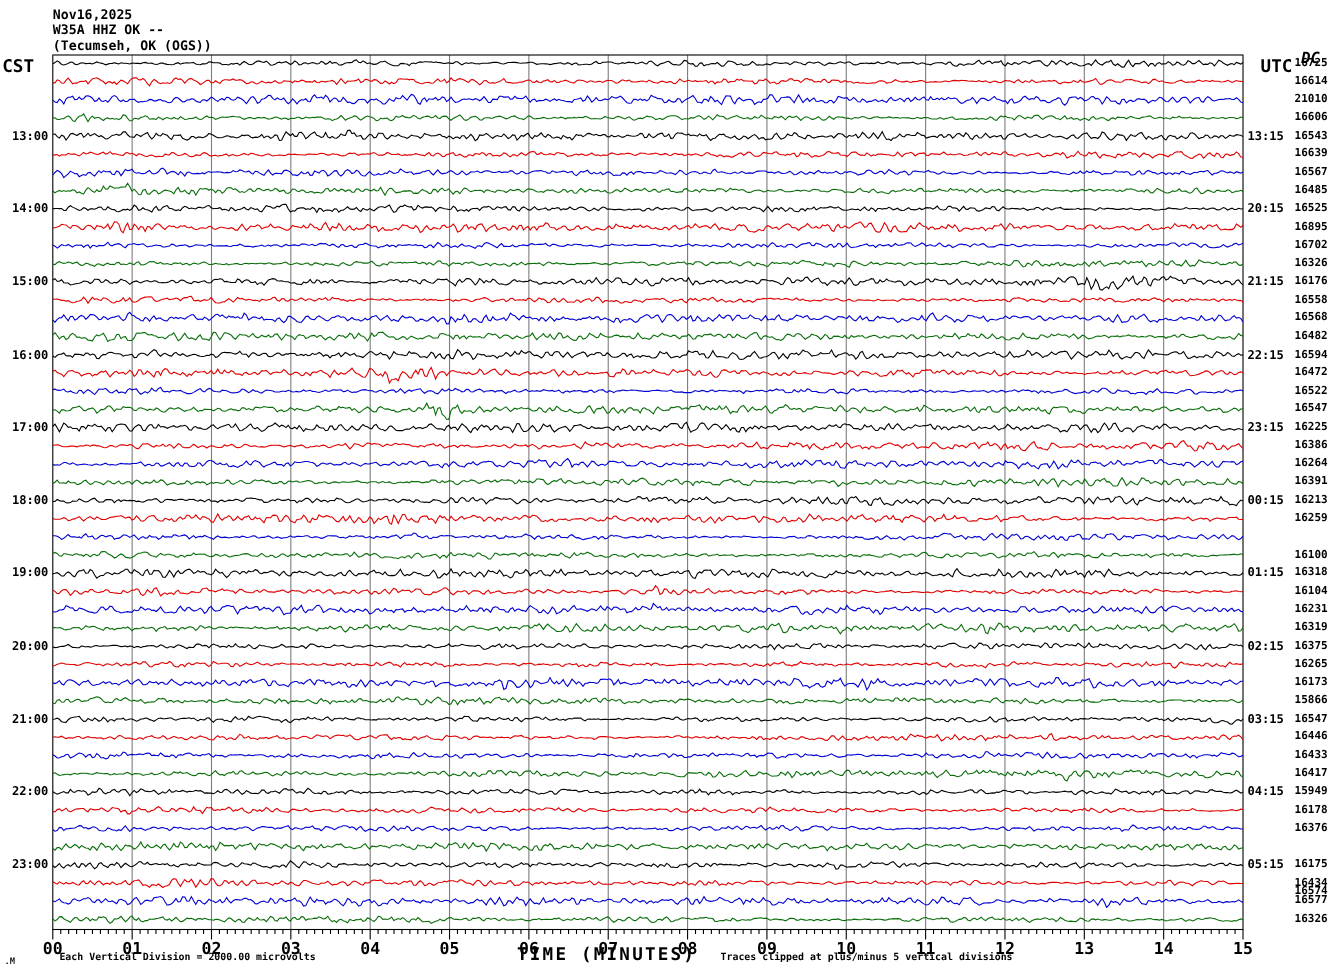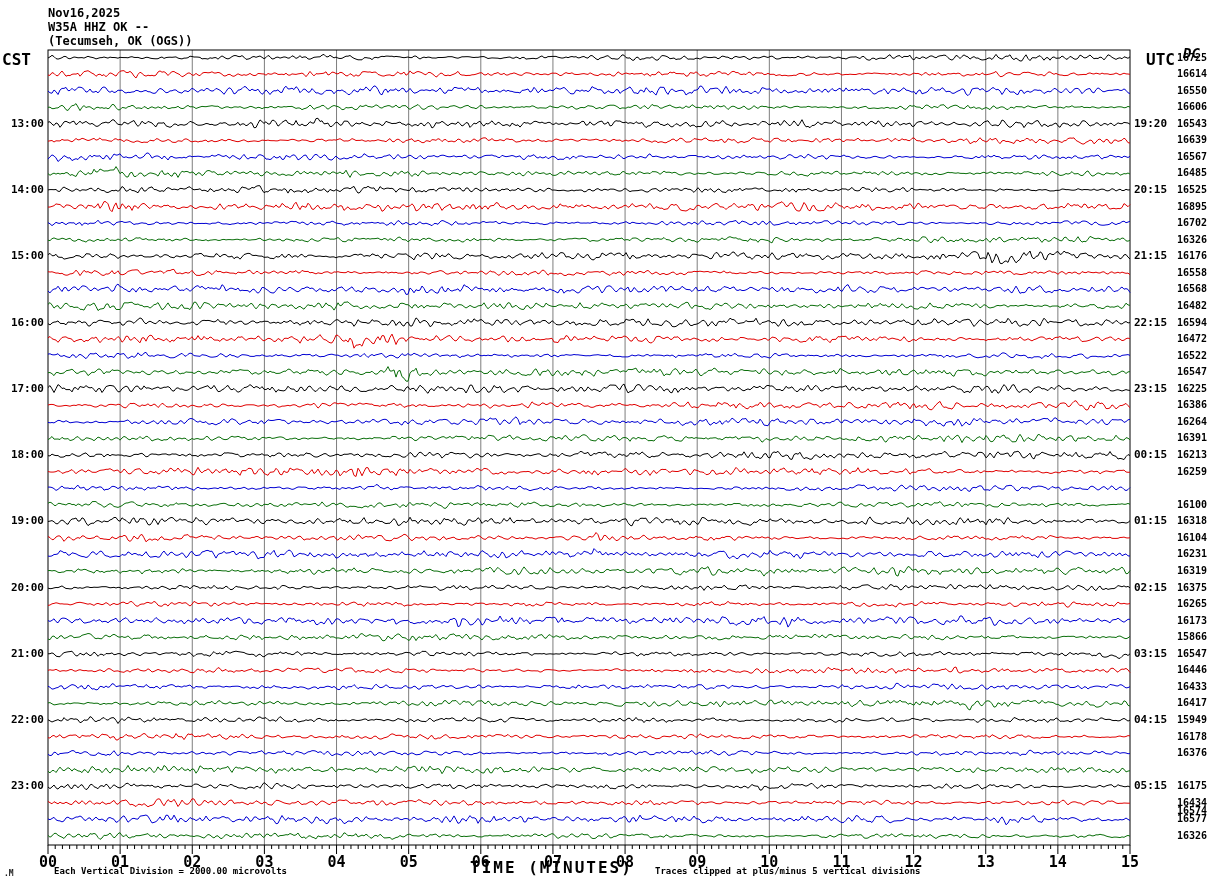--- a/index.html
+++ b/index.html
@@ -38,36 +38,36 @@
       <div class="hour-label" style="left: 0px; top: 315.5px;">16:00</div>
       <div class="hour-label" style="left: 0px; top: 381.75px;">17:00</div>
       <div class="hour-label" style="left: 0px; top: 448px;">18:00</div>
       <div class="hour-label" style="left: 0px; top: 514.25px;">19:00</div>
       <div class="hour-label" style="left: 0px; top: 580.5px;">20:00</div>
       <div class="hour-label" style="left: 0px; top: 646.75px;">21:00</div>
       <div class="hour-label" style="left: 0px; top: 713px;">22:00</div>
       <div class="hour-label" style="left: 0px; top: 779.25px;">23:00</div>
     </div>
   <div id="right-labels">
-      <div class="utc-label" style="top: 116.75px;">19:20</div>
+      <div class="utc-label" style="top: 116.75px;">13:15</div>
       <div class="utc-label" style="top: 183px;">20:15</div>
       <div class="utc-label" style="top: 249.25px;">21:15</div>
       <div class="utc-label" style="top: 315.5px;">22:15</div>
       <div class="utc-label" style="top: 381.75px;">23:15</div>
       <div class="utc-label" style="top: 448px;">00:15</div>
       <div class="utc-label" style="top: 514.25px;">01:15</div>
       <div class="utc-label" style="top: 580.5px;">02:15</div>
       <div class="utc-label" style="top: 646.75px;">03:15</div>
       <div class="utc-label" style="top: 713px;">04:15</div>
       <div class="utc-label" style="top: 779.25px;">05:15</div>
     </div>
   <div id="dc-values">
       <div class="dc-val" style="top: 51.5px;">16725</div>
       <div class="dc-val" style="top: 68.0625px;">16614</div>
-      <div class="dc-val" style="top: 84.625px;">16550</div>
+      <div class="dc-val" style="top: 84.625px;">21010</div>
       <div class="dc-val" style="top: 101.188px;">16606</div>
       <div class="dc-val" style="top: 117.75px;">16543</div>
       <div class="dc-val" style="top: 134.312px;">16639</div>
       <div class="dc-val" style="top: 150.875px;">16567</div>
       <div class="dc-val" style="top: 167.438px;">16485</div>
       <div class="dc-val" style="top: 184px;">16525</div>
       <div class="dc-val" style="top: 200.562px;">16895</div>
       <div class="dc-val" style="top: 217.125px;">16702</div>
       <div class="dc-val" style="top: 233.688px;">16326</div>
       <div class="dc-val" style="top: 250.25px;">16176</div>

